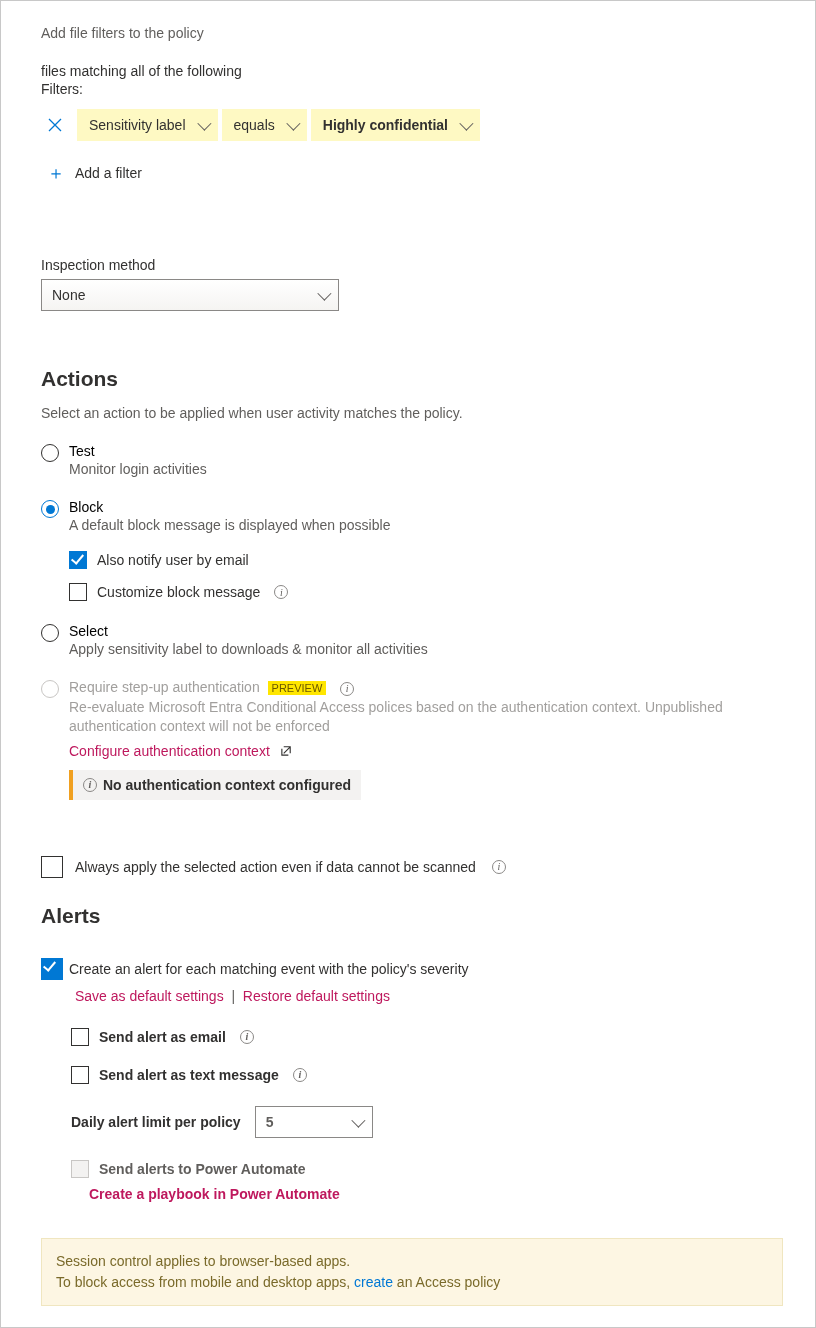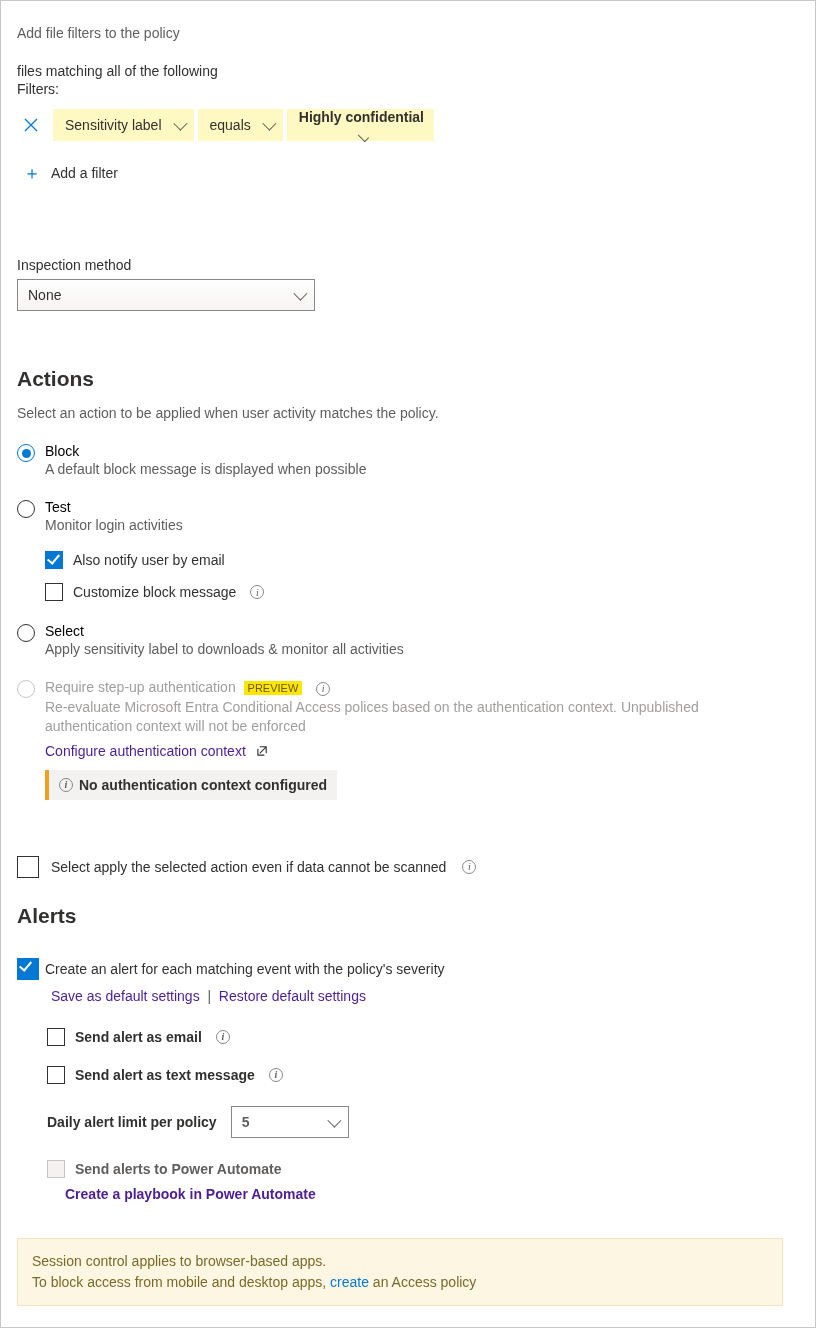--- a/index.html
+++ b/index.html
@@ -7,41 +7,41 @@
     margin: 0;
     font-family: "Segoe UI", -apple-system, BlinkMacSystemFont, sans-serif;
     font-size: 14px;
     color: #323130;
     background: #fff;
   }
   .frame {
     width: 816px;
     min-height: 1328px;
     border: 1px solid #c8c8c8;
-    padding: 24px 32px 20px 16px;
+    padding: 24px 32px 20px 40px;
     position: relative;
   }
   .muted { color: #605e5c; }
   .section-title { font-size: 21px; font-weight: 600; margin: 0; }
   .bold { font-weight: 400; }
 
   
   .filter-row { display: flex; align-items: center; gap: 4px; margin-top: 12px; }
   .x-icon {
     width: 28px; height: 28px;
     display: flex; align-items: center; justify-content: center;
     color: #0078d4; cursor: pointer; font-size: 15px; margin-right: 4px;
   }
   .pill {
     background: #fef9c3; height: 32px;
     display: flex; align-items: center; gap: 10px;
     padding: 0 10px 0 12px; cursor: pointer;
     color: #323130;
   }
-  .pill.strong { font-weight: 600; flex-direction: column; }
+  .pill.strong { font-weight: 600; }
   .chev {
     width: 10px; height: 10px;
     border-right: 1.4px solid #605e5c;
     border-bottom: 1.4px solid #605e5c;
     transform: rotate(45deg) translateY(-2px);
     margin-left: 2px;
   }
   .add-filter {
     display: flex; align-items: center; gap: 14px;
     margin-top: 20px; color: #323130; cursor: pointer;
@@ -90,21 +90,21 @@
   .info-icon {
     width: 14px; height: 14px; border: 1px solid #8a8886; border-radius: 50%;
     display: inline-flex; align-items: center; justify-content: center;
     font-size: 10px; color: #605e5c; font-style: italic; margin-left: 4px;
     font-family: Georgia, serif;
   }
   .preview-badge {
     background: #ffe600; color: #6b5700; font-size: 11px; font-weight: 400;
     padding: 1px 4px; margin-left: 4px;
   }
-  .link { color: #4c1d95; cursor: pointer; }
+  .link { color: #be185d; cursor: pointer; }
   .ext-icon { display:inline-block; vertical-align:middle;}
   .warn-box {
     border-left: 4px solid #f0a020;
     background: #f3f2f1; padding: 7px 10px;
     display: inline-flex; align-items: center; gap: 6px;
     margin-top: 10px; font-weight: 600; color:#323130;
   }
 
   .big-check-row { display:flex; align-items:center; gap:12px; margin-top: 40px; }
   .big-check {
@@ -173,32 +173,32 @@
     <div class="dropdown">
       <span class="bold">None</span>
       <span class="chev"></span>
     </div>
   </div>
 
   <h2 class="section-title" style="margin-top:56px;">Actions</h2>
   <div class="muted" style="margin-top:14px;">Select an action to be applied when user activity matches the policy.</div>
 
   <div class="opt-row" style="margin-top:22px;">
+    <div class="radio"></div>
+    <div class="opt-body">
+      <div class="bold opt-label">Test</div>
+      <div class="opt-sub">Monitor login activities</div>
+    </div>
+  </div>
+
+  <div class="opt-row" style="margin-top:22px;">
     <div class="radio selected"></div>
     <div class="opt-body">
       <div class="bold opt-label">Block</div>
       <div class="opt-sub">A default block message is displayed when possible</div>
-    </div>
-  </div>
-
-  <div class="opt-row" style="margin-top:22px;">
-    <div class="radio"></div>
-    <div class="opt-body">
-      <div class="bold opt-label">Test</div>
-      <div class="opt-sub">Monitor login activities</div>
     </div>
   </div>
   <div class="sub-checks">
     <div class="opt-row">
       <div class="checkbox checked"></div>
       <span>Also notify user by email</span>
     </div>
     <div class="opt-row">
       <div class="checkbox"></div>
       <span>Customize block message</span>
@@ -234,21 +234,21 @@
       </div>
       <div class="warn-box">
         <span class="info-icon" style="margin:0;">i</span>
         <span>No authentication context configured</span>
       </div>
     </div>
   </div>
 
   <div class="big-check-row" style="margin-top:56px;">
     <div class="big-check"></div>
-    <span class="bold">Select apply the selected action even if data cannot be scanned</span>
+    <span class="bold">Always apply the selected action even if data cannot be scanned</span>
     <span class="info-icon">i</span>
   </div>
 
   <h2 class="section-title" style="margin-top:26px;">Alerts</h2>
 
   <div class="big-check-row" style="margin-top:30px; gap:6px;">
     <div class="checkbox checked" style="width:22px;height:22px;"></div>
     <span>Create an alert for each matching event with the policy's severity</span>
   </div>
   <div style="margin-left:34px; margin-top:8px;">

